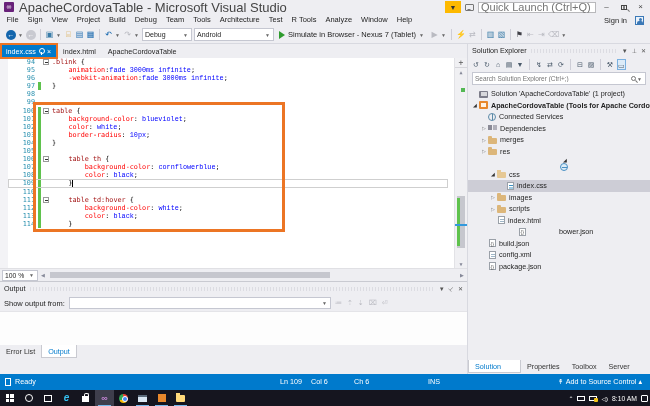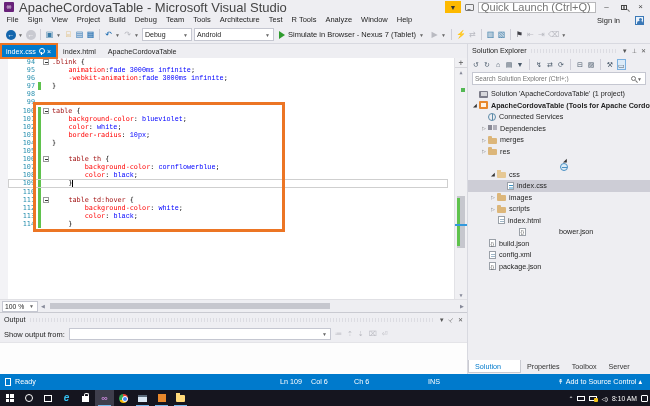--- a/index.html
+++ b/index.html
@@ -22,21 +22,21 @@
   .qlaunch{width:118px;height:11px;border:1px solid #b8b8bb;background:#fff;display:flex;align-items:center;padding:0 2px;}
   .qlaunch input{border:none;outline:none;flex:1;font-size:11px;font-family:"Liberation Sans",sans-serif;color:#777;background:transparent;}
   .mag{width:5px;height:5px;border:1px solid #777;border-radius:50%;position:relative;margin-right:1px;}
   .mag:after{content:"";position:absolute;width:3px;height:1px;background:#777;transform:rotate(45deg);left:3px;top:4px;}
   .winbtn{width:13px;height:11px;text-align:center;line-height:10px;font-size:8px;color:#444;}
   .restore-glyph{width:6px;height:5px;border:1px solid #444;display:inline-block;position:relative;top:1px;}
 
   
   .menubar{height:12px;display:flex;align-items:center;padding-left:2px;position:relative;flex:0 0 auto;}
   .menu-item{padding:0 4.5px;height:12px;line-height:12px;}
-  .signin{position:absolute;right:6px;top:0;display:flex;align-items:center;gap:15px;height:12px;}
+  .signin{position:absolute;right:6px;top:0;display:flex;align-items:center;gap:8px;height:12px;}
   .signin-ico{width:9px;height:9px;border:1px solid #3b79b7;position:relative;background:#eaf2fb;}
   .signin-ico:before{content:"";position:absolute;left:2.5px;top:1px;width:3px;height:3px;border-radius:50%;background:#3b79b7;}
   .signin-ico:after{content:"";position:absolute;left:1px;top:4.5px;width:6px;height:3px;border-radius:2px 2px 0 0;background:#3b79b7;}
 
   
   .toolbar{height:18px;display:flex;align-items:center;gap:2px;padding-left:6px;border-bottom:1px solid #d8d9e0;flex:0 0 auto;}
   .tbico{min-width:9px;height:11px;display:flex;align-items:center;justify-content:center;font-size:8px;}
   .tb-sep{width:1px;height:11px;background:#cdcdd6;margin:0 2px;}
   .caret{font-size:5px;color:#666;width:6px;}
   .circle-blue{width:10px;height:10px;border-radius:50%;background:#1466ad;color:#fff;font-size:7px;line-height:10px;text-align:center;}
@@ -56,21 +56,21 @@
   .tabrow{height:14px;display:flex;align-items:flex-end;position:relative;flex:0 0 auto;}
   .dtab{height:14px;display:flex;align-items:center;padding:0 6px;font-size:7.2px;gap:3px;}
   .dtab.active{background:var(--accent);color:#fff;}
   .pin-ico{width:5px;height:8px;position:relative;}
   .pin-ico:before{content:"";position:absolute;top:1px;left:0.5px;width:4px;height:4px;border:1px solid #fff;border-radius:50%;}
   .pin-ico:after{content:"";position:absolute;top:5px;left:2px;width:1px;height:3px;background:#fff;}
   .tab-close{font-size:7px;color:#fff;}
   .tab-annot{position:absolute;left:0;top:-1px;width:58px;height:16px;border:2.5px solid var(--annot);pointer-events:none;z-index:5;}
 
   
-  .editor{height:241px;background:#fff;position:relative;overflow:hidden;flex:0 0 auto;font-family:"DejaVu Sans Mono",monospace;font-size:6.8px;}
+  .editor{height:210px;background:#fff;position:relative;overflow:hidden;flex:0 0 auto;font-family:"DejaVu Sans Mono",monospace;font-size:6.8px;}
   .ed-margin{position:absolute;left:0;top:0;bottom:0;width:8px;background:#f3f3f6;}
   .code-line{display:flex;height:8.1px;line-height:8.1px;position:relative;}
   .lnum{width:30px;text-align:right;padding-right:3px;color:var(--lnum);flex:0 0 auto;}
   .chgbar{width:3px;flex:0 0 auto;}
   .chgbar.on{background:var(--chg);}
   .foldcol{width:11px;flex:0 0 auto;position:relative;}
   .foldbox{position:absolute;left:2px;top:1px;width:6px;height:6px;border:1px solid #9a9a9a;background:#fff;}
   .foldbox:after{content:"";position:absolute;left:1px;top:2px;width:2.5px;height:1px;background:#333;}
   .codetext{white-space:pre;}
   .tk-sel{color:#a31515;} .tk-prop{color:#ff0000;} .tk-val{color:#0000ff;font-family:Liberation Mono, monospace;} .tk-pln{color:#111;}

